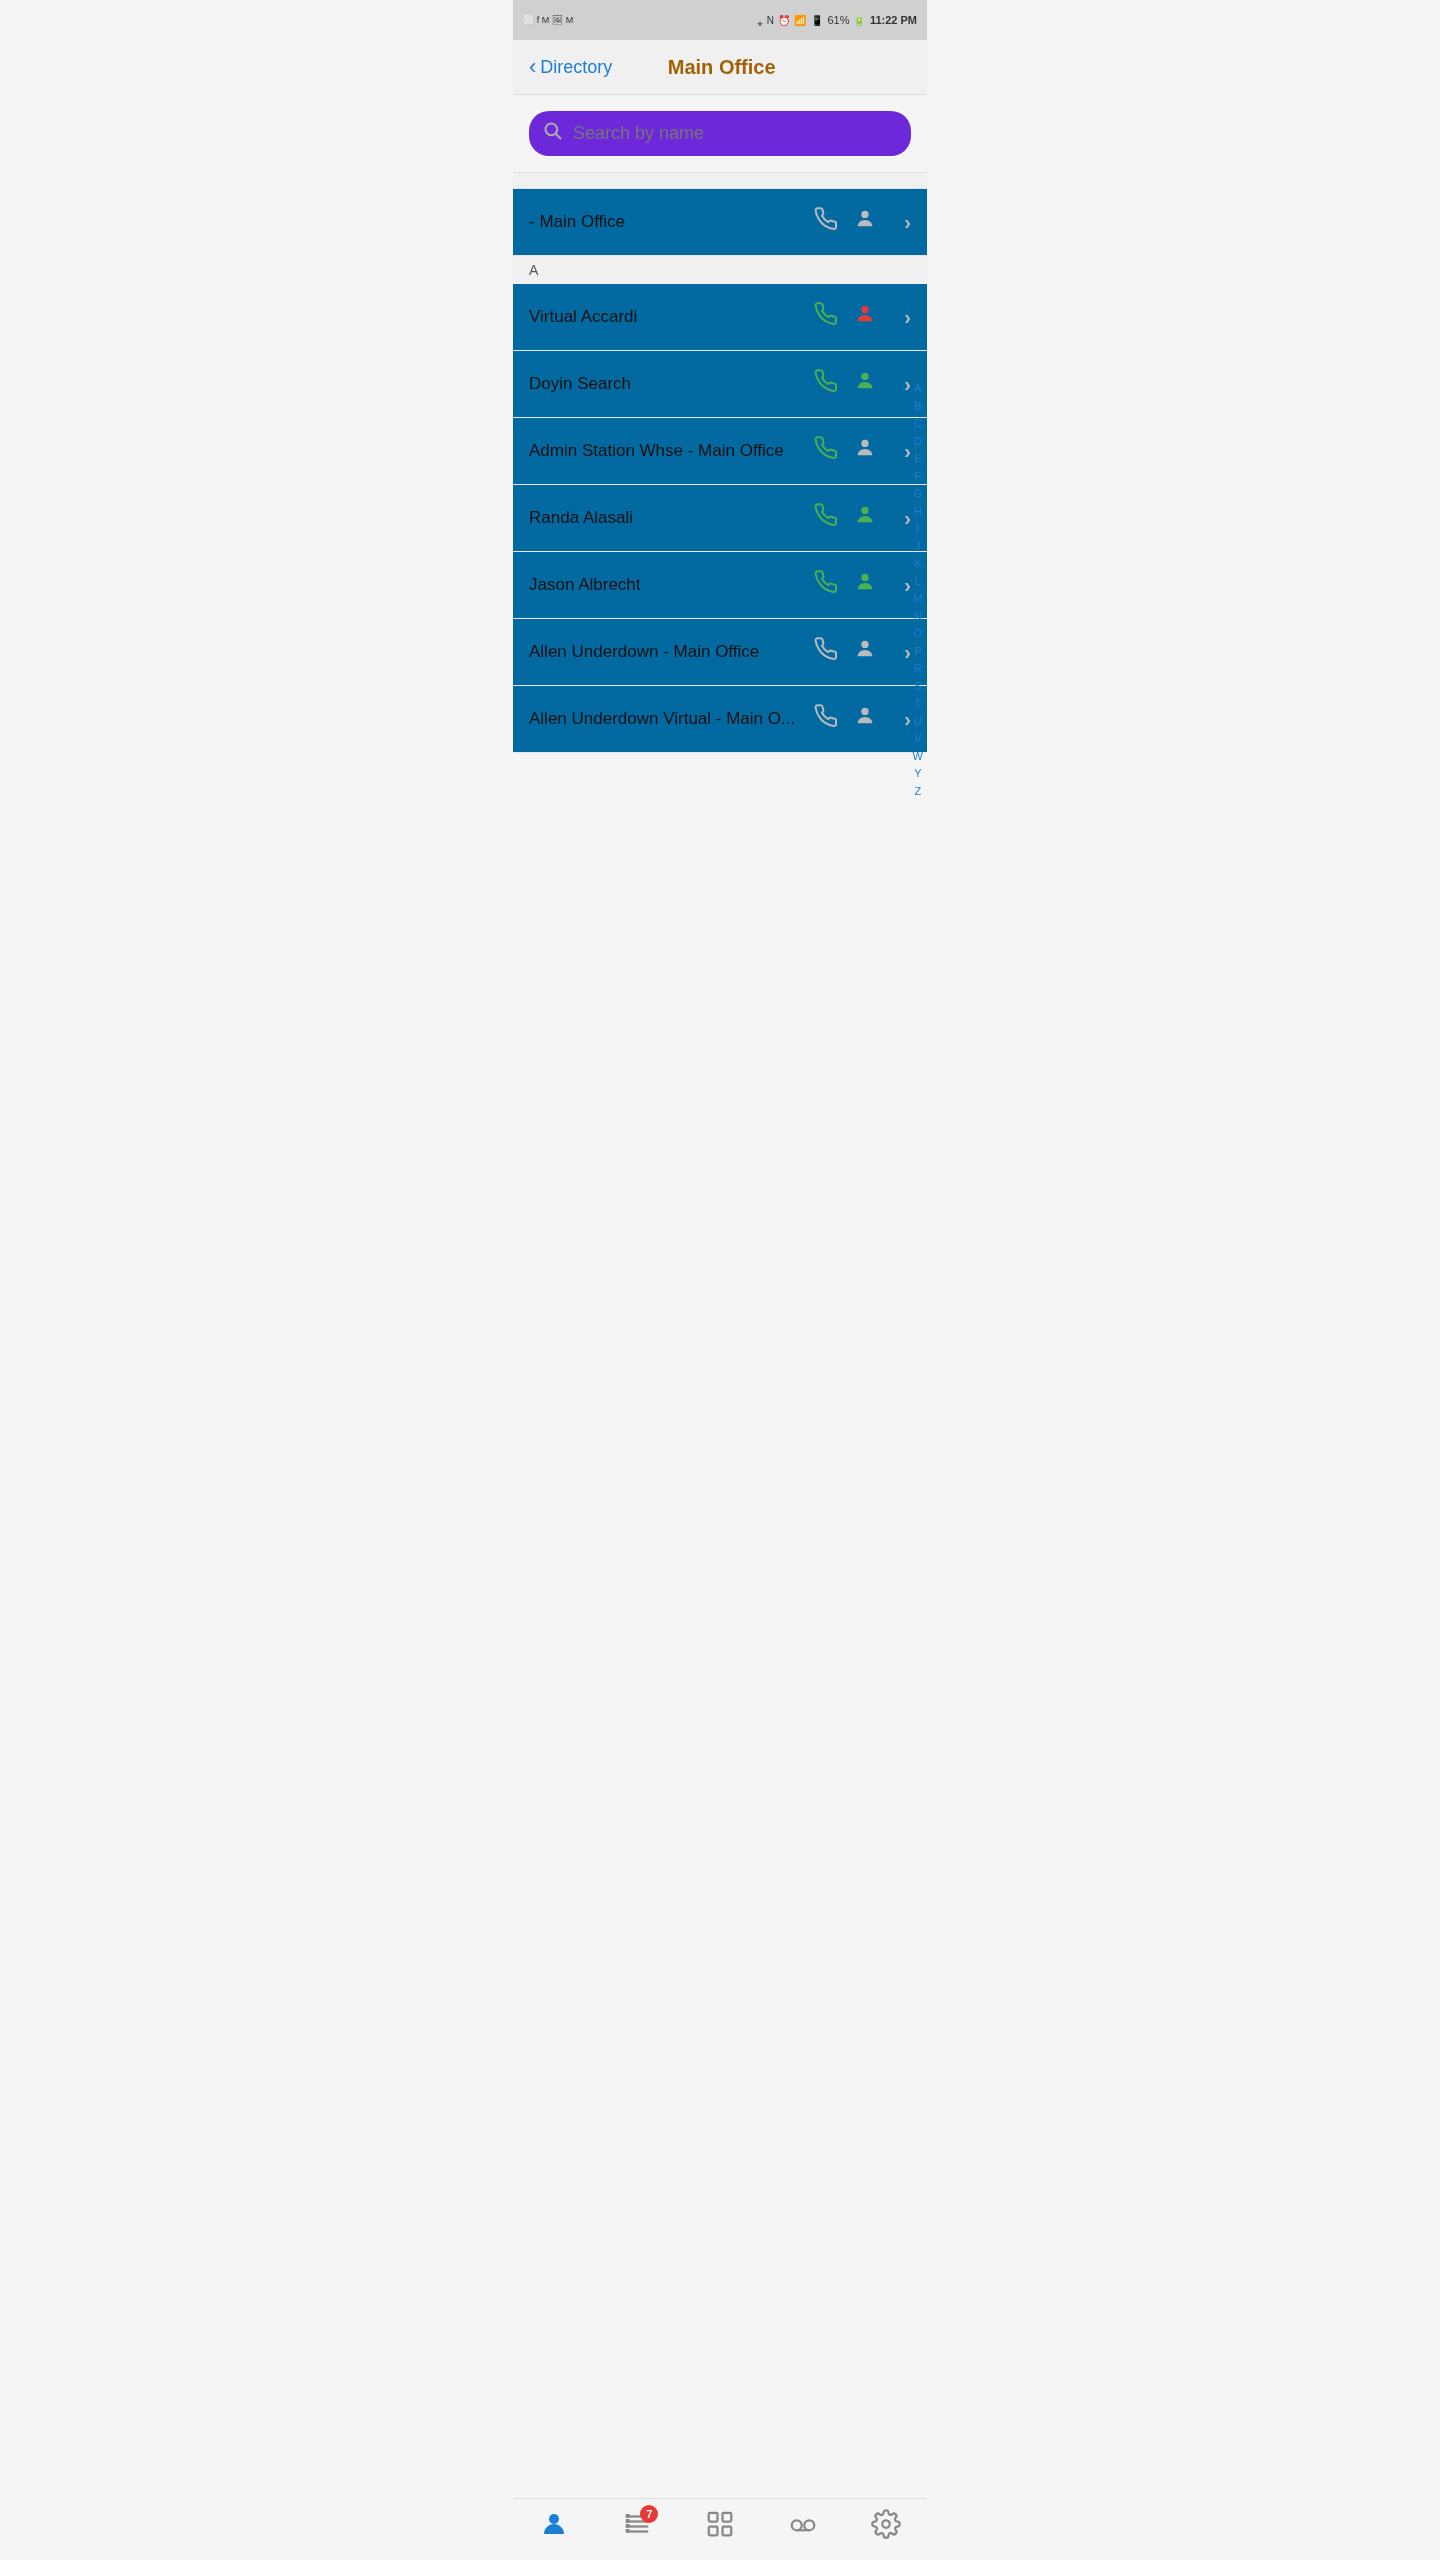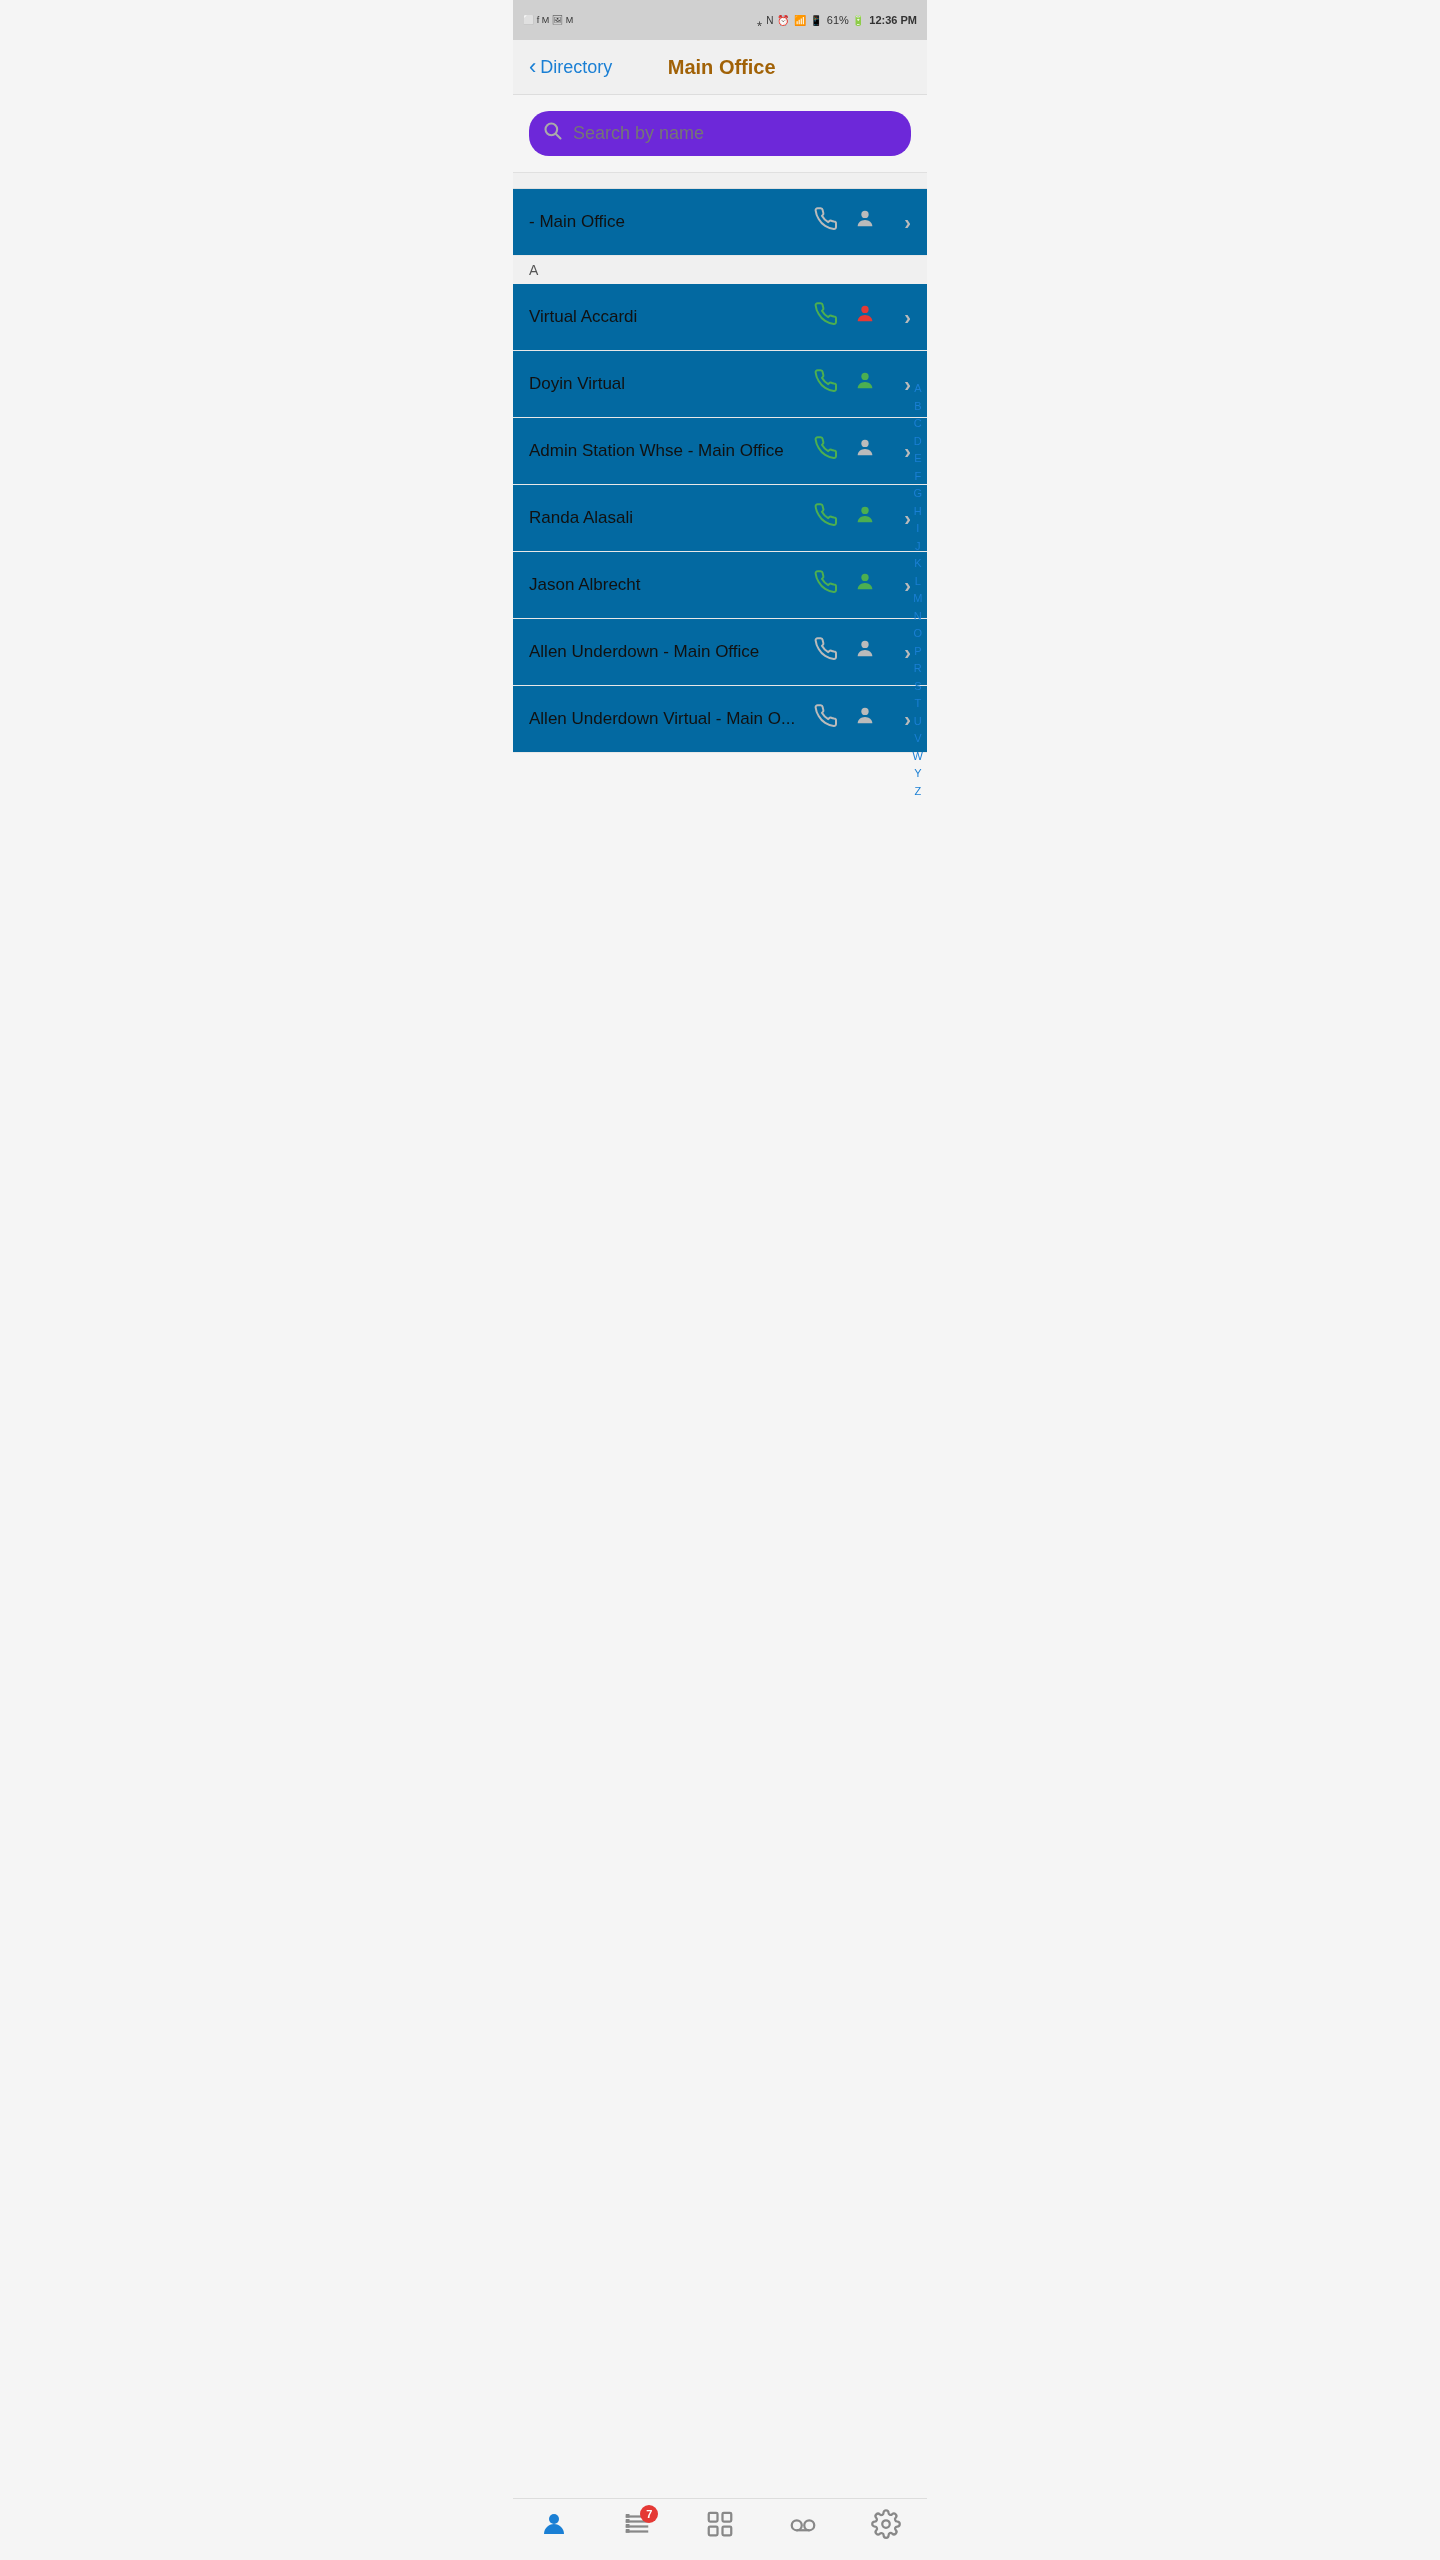--- a/index.html
+++ b/index.html
@@ -225,21 +225,21 @@
     <span style="font-size:9px;">⬜ f M 🖼 M</span>
   </div>
   <div class="status-right">
     <span style="font-size:10px;">⁎</span>
     <span style="font-size:10px;">N</span>
     <span style="font-size:10px;">⏰</span>
     <span style="font-size:10px;">📶</span>
     <span style="font-size:10px;">📱</span>
     <span style="font-size:11px;">61%</span>
     <span style="font-size:10px;">🔋</span>
-    <span style="font-size:11px;font-weight:bold;">12:36 PM</span>
+    <span style="font-size:11px;font-weight:bold;">11:22 PM</span>
   </div>
 </div>
 
 <div class="content-wrapper">
 
   <div class="header">
     <div class="header-back">
       <span class="chevron">‹</span>
       <span>Directory</span>
     </div>
@@ -296,21 +296,21 @@
           <svg width="22" height="22" viewBox="0 0 24 24" fill="#e53935">
             <circle cx="12" cy="7" r="4"></circle>
             <path d="M4 20c0-4 3.6-7 8-7s8 3 8 7"></path>
           </svg>
         </span>
       </div>
       <span class="chevron-right">›</span>
     </div>
 
     <div class="list-item">
-      <span class="list-item-name">Doyin Virtual</span>
+      <span class="list-item-name">Doyin Search</span>
       <div class="list-item-actions">
         <span class="phone-icon green">
           <svg width="24" height="24" viewBox="0 0 24 24" fill="none" stroke="#4caf50" stroke-width="2" stroke-linecap="round" stroke-linejoin="round">
             <path d="M22 16.92v3a2 2 0 0 1-2.18 2 19.79 19.79 0 0 1-8.63-3.07A19.5 19.5 0 0 1 4.69 12 19.79 19.79 0 0 1 1.61 3.41 2 2 0 0 1 3.6 1.22h3a2 2 0 0 1 2 1.72c.127.96.361 1.903.7 2.81a2 2 0 0 1-.45 2.11L7.91 8.85a16 16 0 0 0 6.29 6.29l.95-.95a2 2 0 0 1 2.11-.45c.907.339 1.85.573 2.81.7A2 2 0 0 1 22 16.92z"></path>
           </svg>
         </span>
         <span class="person-icon green">
           <svg width="22" height="22" viewBox="0 0 24 24" fill="#4caf50">
             <circle cx="12" cy="7" r="4"></circle>
             <path d="M4 20c0-4 3.6-7 8-7s8 3 8 7"></path>

